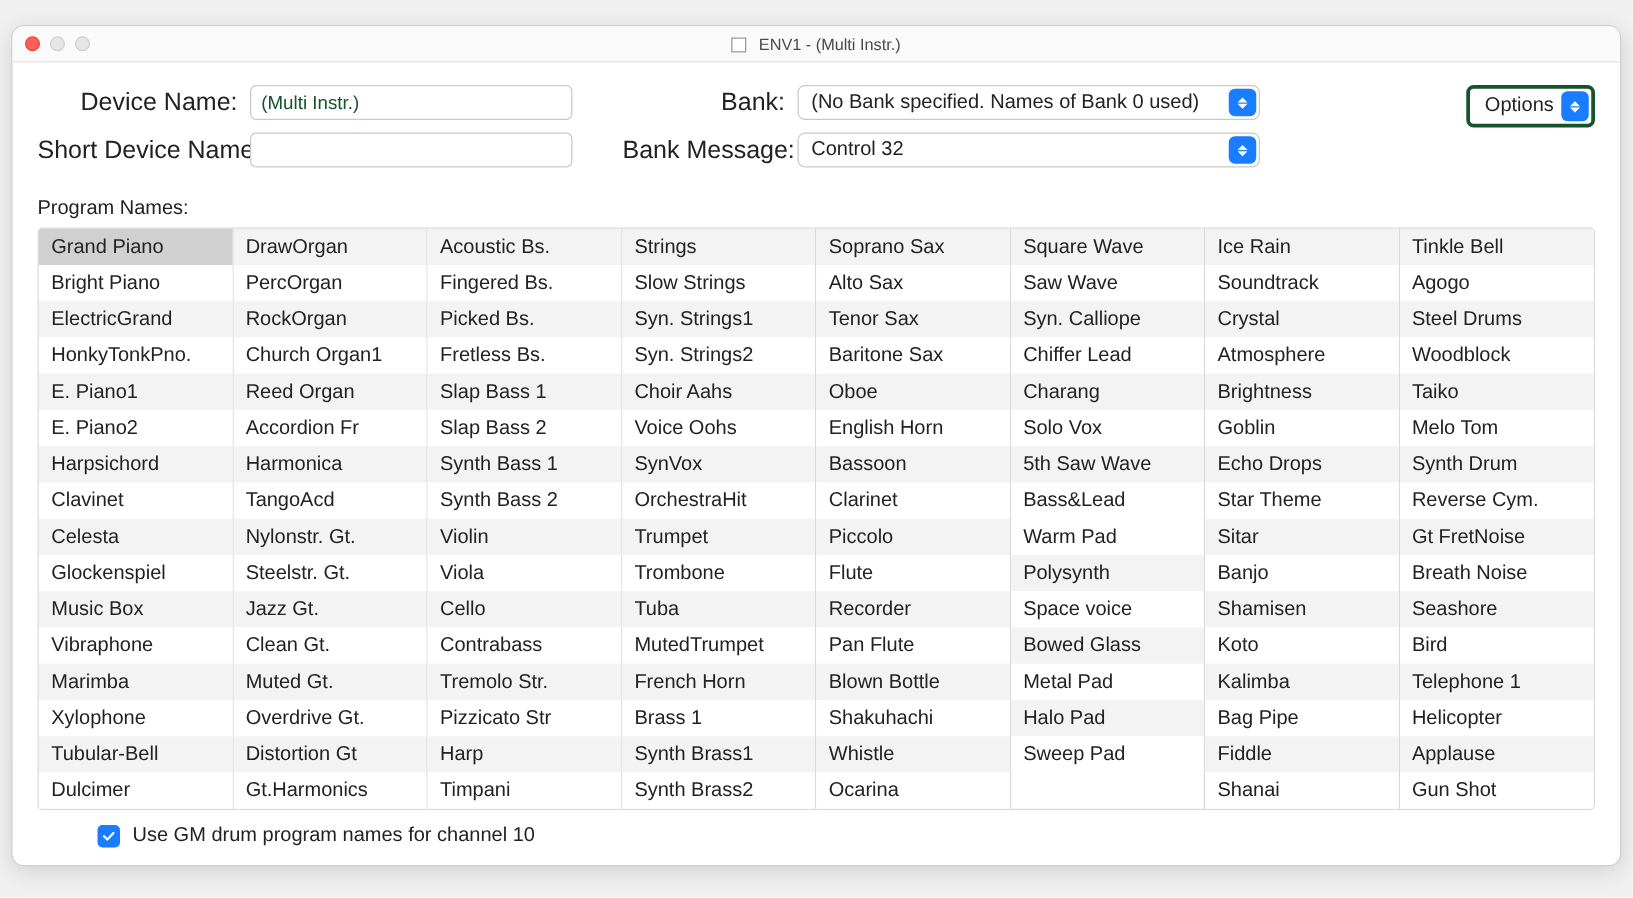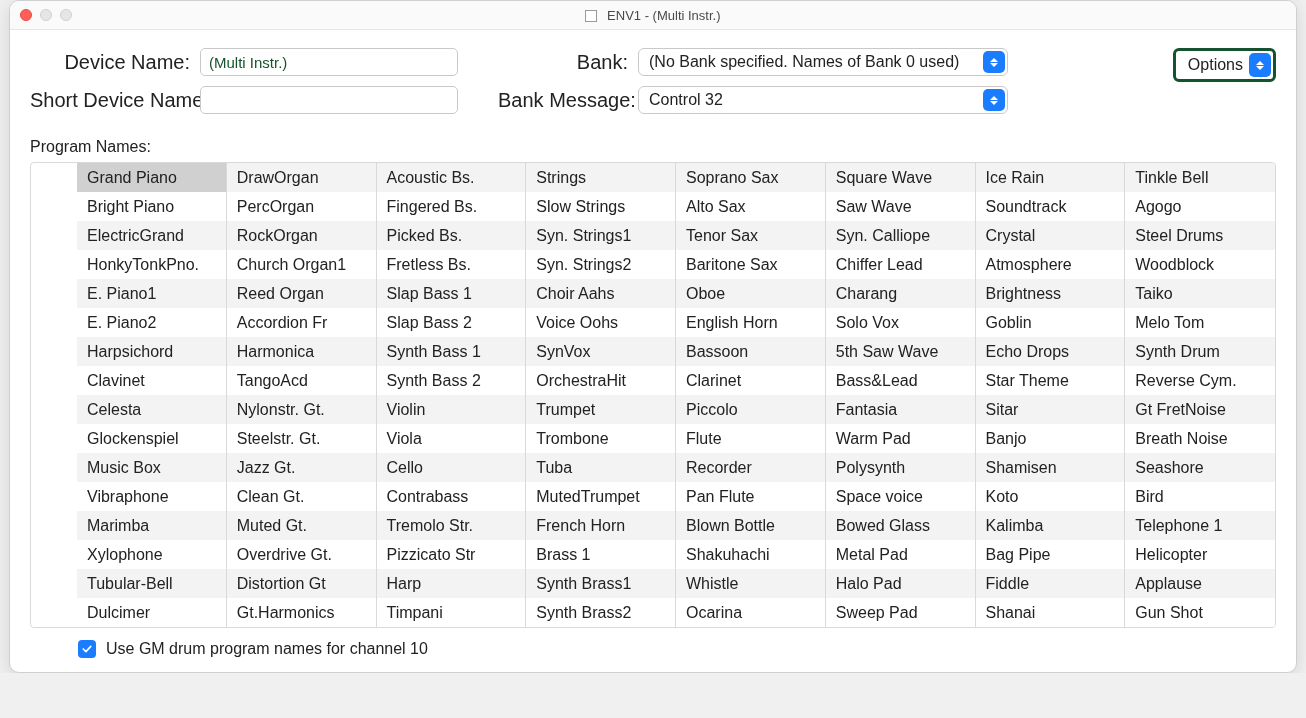--- a/index.html
+++ b/index.html
@@ -5,21 +5,21 @@
   html, body {
     margin: 0;
     padding: 0;
     font-family: -apple-system, "Helvetica Neue", Arial, sans-serif;
     font-size: 15px;
     color: #222;
     background: #f0f0f0;
   }
   .window {
     width: 1286px;
-    margin: 0 auto;
+    margin: 20px auto;
     background: #ffffff;
     border: 1px solid #cfcfcf;
     border-radius: 10px;
     overflow: hidden;
     box-shadow: 0 4px 18px rgba(0,0,0,0.12);
   }
   .titlebar {
     height: 28px;
     display: flex;
     align-items: center;
@@ -148,21 +148,20 @@
     font-size:16px;
     color:#222;
   }
 
   .grid {
     display:grid;
     grid-template-columns: repeat(8, 1fr);
     border: 1px solid #d9d9d9;
     border-radius: 4px;
     overflow:hidden;
-    padding-left:46px;
   }
   .col {
     display:flex;
     flex-direction:column;
     border-right:1px solid #d9d9d9;
   }
   .col:last-child { border-right:none; }
   .cell {
     height: 29px;
     line-height: 29px;
@@ -361,21 +360,20 @@
         </div>
         <div class="col">
           <div class="cell odd">Square Wave</div>
           <div class="cell even">Saw Wave</div>
           <div class="cell odd">Syn. Calliope</div>
           <div class="cell even">Chiffer Lead</div>
           <div class="cell odd">Charang</div>
           <div class="cell even">Solo Vox</div>
           <div class="cell odd">5th Saw Wave</div>
           <div class="cell even">Bass&amp;Lead</div>
-          <div class="cell odd">Fantasia</div>
           <div class="cell even">Warm Pad</div>
           <div class="cell odd">Polysynth</div>
           <div class="cell even">Space voice</div>
           <div class="cell odd">Bowed Glass</div>
           <div class="cell even">Metal Pad</div>
           <div class="cell odd">Halo Pad</div>
           <div class="cell even">Sweep Pad</div>
         </div>
         <div class="col">
           <div class="cell odd">Ice Rain</div>

